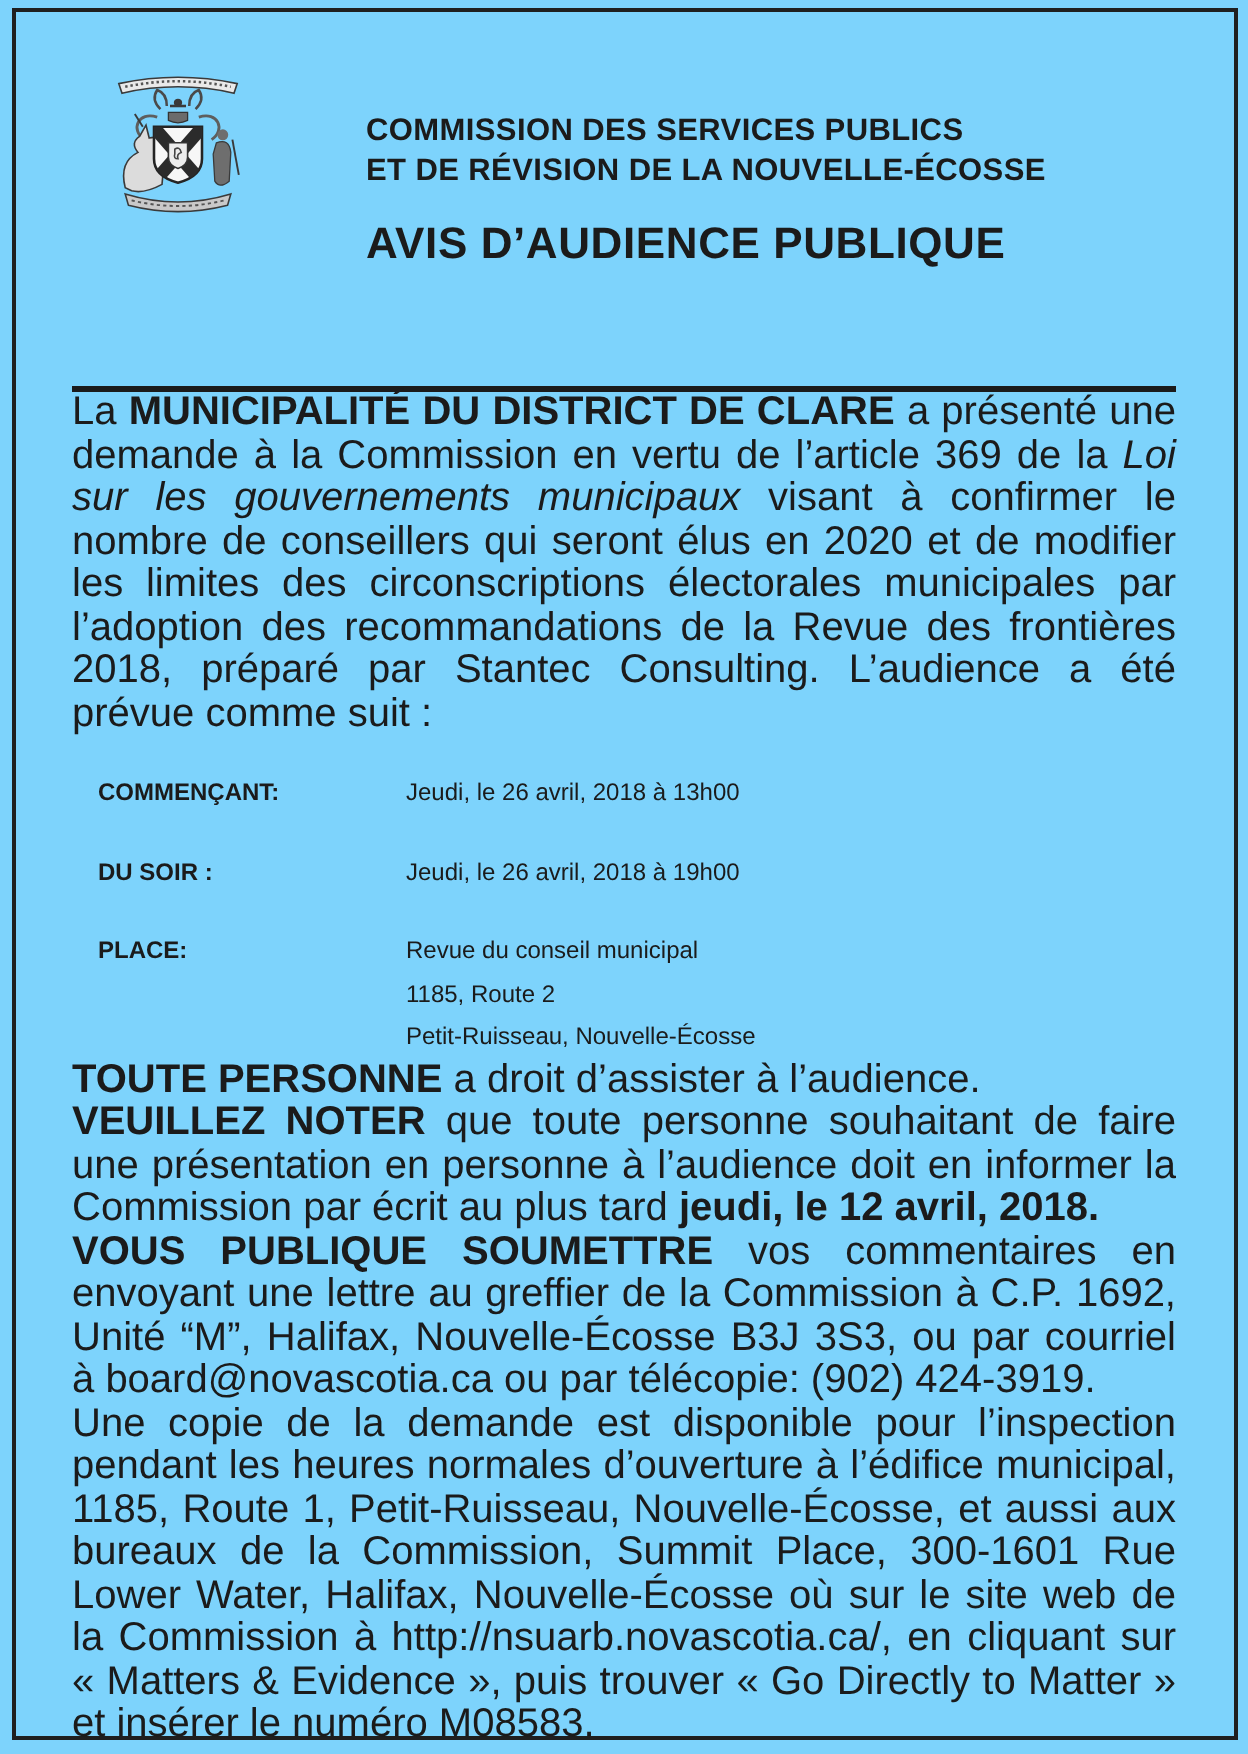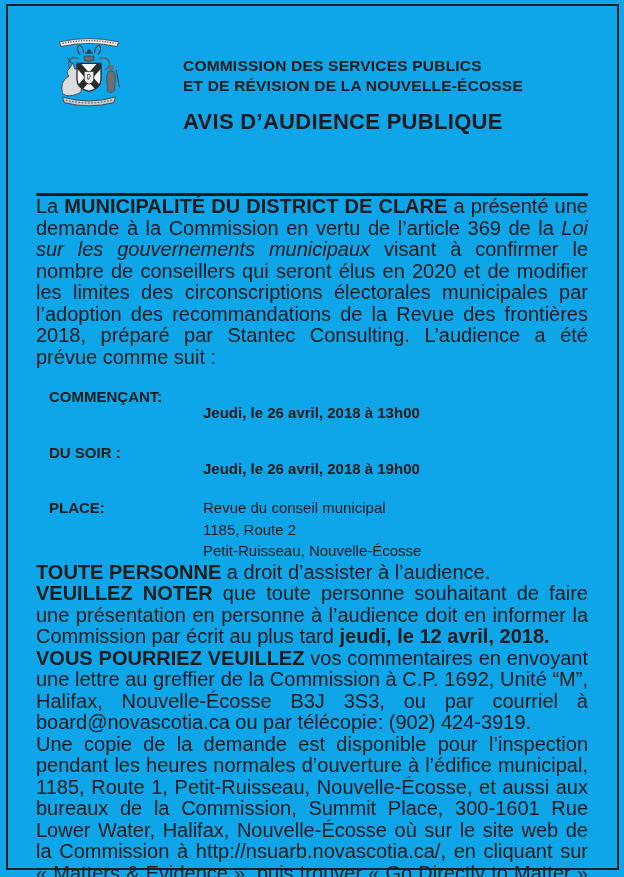--- a/index.html
+++ b/index.html
@@ -1,41 +1,41 @@
 <!DOCTYPE html>
 <html><head>
 <meta charset="utf-8">
 <style>
   html, body { margin:0; padding:0; background:#ffffff; }
   .sheet {
-    position:relative; width:624px; height:877px; background:#0ea5e9;
+    position:relative; width:624px; height:877px; background:#7dd3fc;
     font-family:"Liberation Sans","DejaVu Sans",sans-serif;
     color:#1b1b1b; overflow:hidden;
   }
   .frame {
     position:absolute; top:4px; left:6px; right:5px; bottom:7px;
     border:2px solid #1f1f1f; pointer-events:none;
   }
   .content { position:absolute; left:36px; right:36px; top:7px; }
 
   .masthead { display:flex; margin-top:26px; }
   .emblem { margin-left:17px; width:72px; height:88px; flex:none; }
   .masthead-text { margin-left:58px; margin-top:23px; }
   .org-line { font-weight:bold; font-size:15.5px; line-height:20px; letter-spacing:0.2px; }
   .notice-title { font-weight:bold; font-size:22px; line-height:24px; margin:14px 0 0 0; letter-spacing:0.3px; }
 
   .rule { height:3px; background:#1b1b1b; margin-top:59px; width:552px; }
 
   p.body { font-size:20px; line-height:21.5px; text-align:justify; margin:0; }
   .p-intro { margin-top:28px; }
 
-  .schedule { font-size:15px; line-height:21.5px; }
+  .schedule { font-size:12px; line-height:21.5px; }
   .srow { display:flex; margin-top:18px; }
   .slabel { font-weight:bold; width:167px; padding-left:13px; flex:none; box-sizing:border-box; }
-  .bold { font-weight:bold;margin-top:16px; }
+  .bold { font-weight:normal; }
   .mt-sm { margin-top:12px; }
   .mt-md { margin-top:15px; }
   .mt-p  { margin-top:10px; }
   .mt-lg { margin-top:16px; }
   .u { text-underline-offset:2px; }
   strong { font-weight:bold; }
   em { font-style:italic; }
 </style>
 </head>
 <body>
@@ -112,18 +112,18 @@
           <div>1185, Route 2</div>
           <div>Petit-Ruisseau, Nouvelle-Écosse</div>
         </div>
       </div>
     </div>
 
     <p class="body mt-sm"><strong>TOUTE PERSONNE</strong><span> a droit d’assister à l’audience.</span></p>
 
     <p class="body mt-md"><strong>VEUILLEZ NOTER</strong><span> que toute personne souhaitant de faire une présentation en personne à l’audience doit en informer la Commission par écrit au plus tard </span><strong>jeudi, le 12 avril, 2018.</strong></p>
 
-    <p class="body mt-p"><strong>VOUS POURRIEZ VEUILLEZ</strong><span> vos commentaires en envoyant une lettre au greffier de la Commission à C.P. 1692, Unité “M”, Halifax, Nouvelle-Écosse B3J 3S3, ou par courriel à </span><span class="u">board@novascotia.ca</span><span> ou par télécopie: (902) 424-3919.</span></p>
+    <p class="body mt-p"><strong>VOUS PUBLIQUE SOUMETTRE</strong><span> vos commentaires en envoyant une lettre au greffier de la Commission à C.P. 1692, Unité “M”, Halifax, Nouvelle-Écosse B3J 3S3, ou par courriel à </span><span class="u">board@novascotia.ca</span><span> ou par télécopie: (902) 424-3919.</span></p>
 
     <p class="body mt-lg"><span>Une copie de la demande est disponible pour l’inspection pendant les heures normales d’ouverture à l’édifice municipal, 1185, Route 1, Petit-Ruisseau, Nouvelle-Écosse, et aussi aux bureaux de la Commission, Summit Place, 300-1601 Rue Lower Water, Halifax, Nouvelle-Écosse où sur le site web de la Commission à </span><span class="u">http://nsuarb.novascotia.ca/</span><span>, en cliquant sur « Matters &amp; Evidence », puis trouver « Go Directly to Matter » et insérer le numéro M08583.</span></p>
 
   </div>
 </div>
 
 </body></html>

